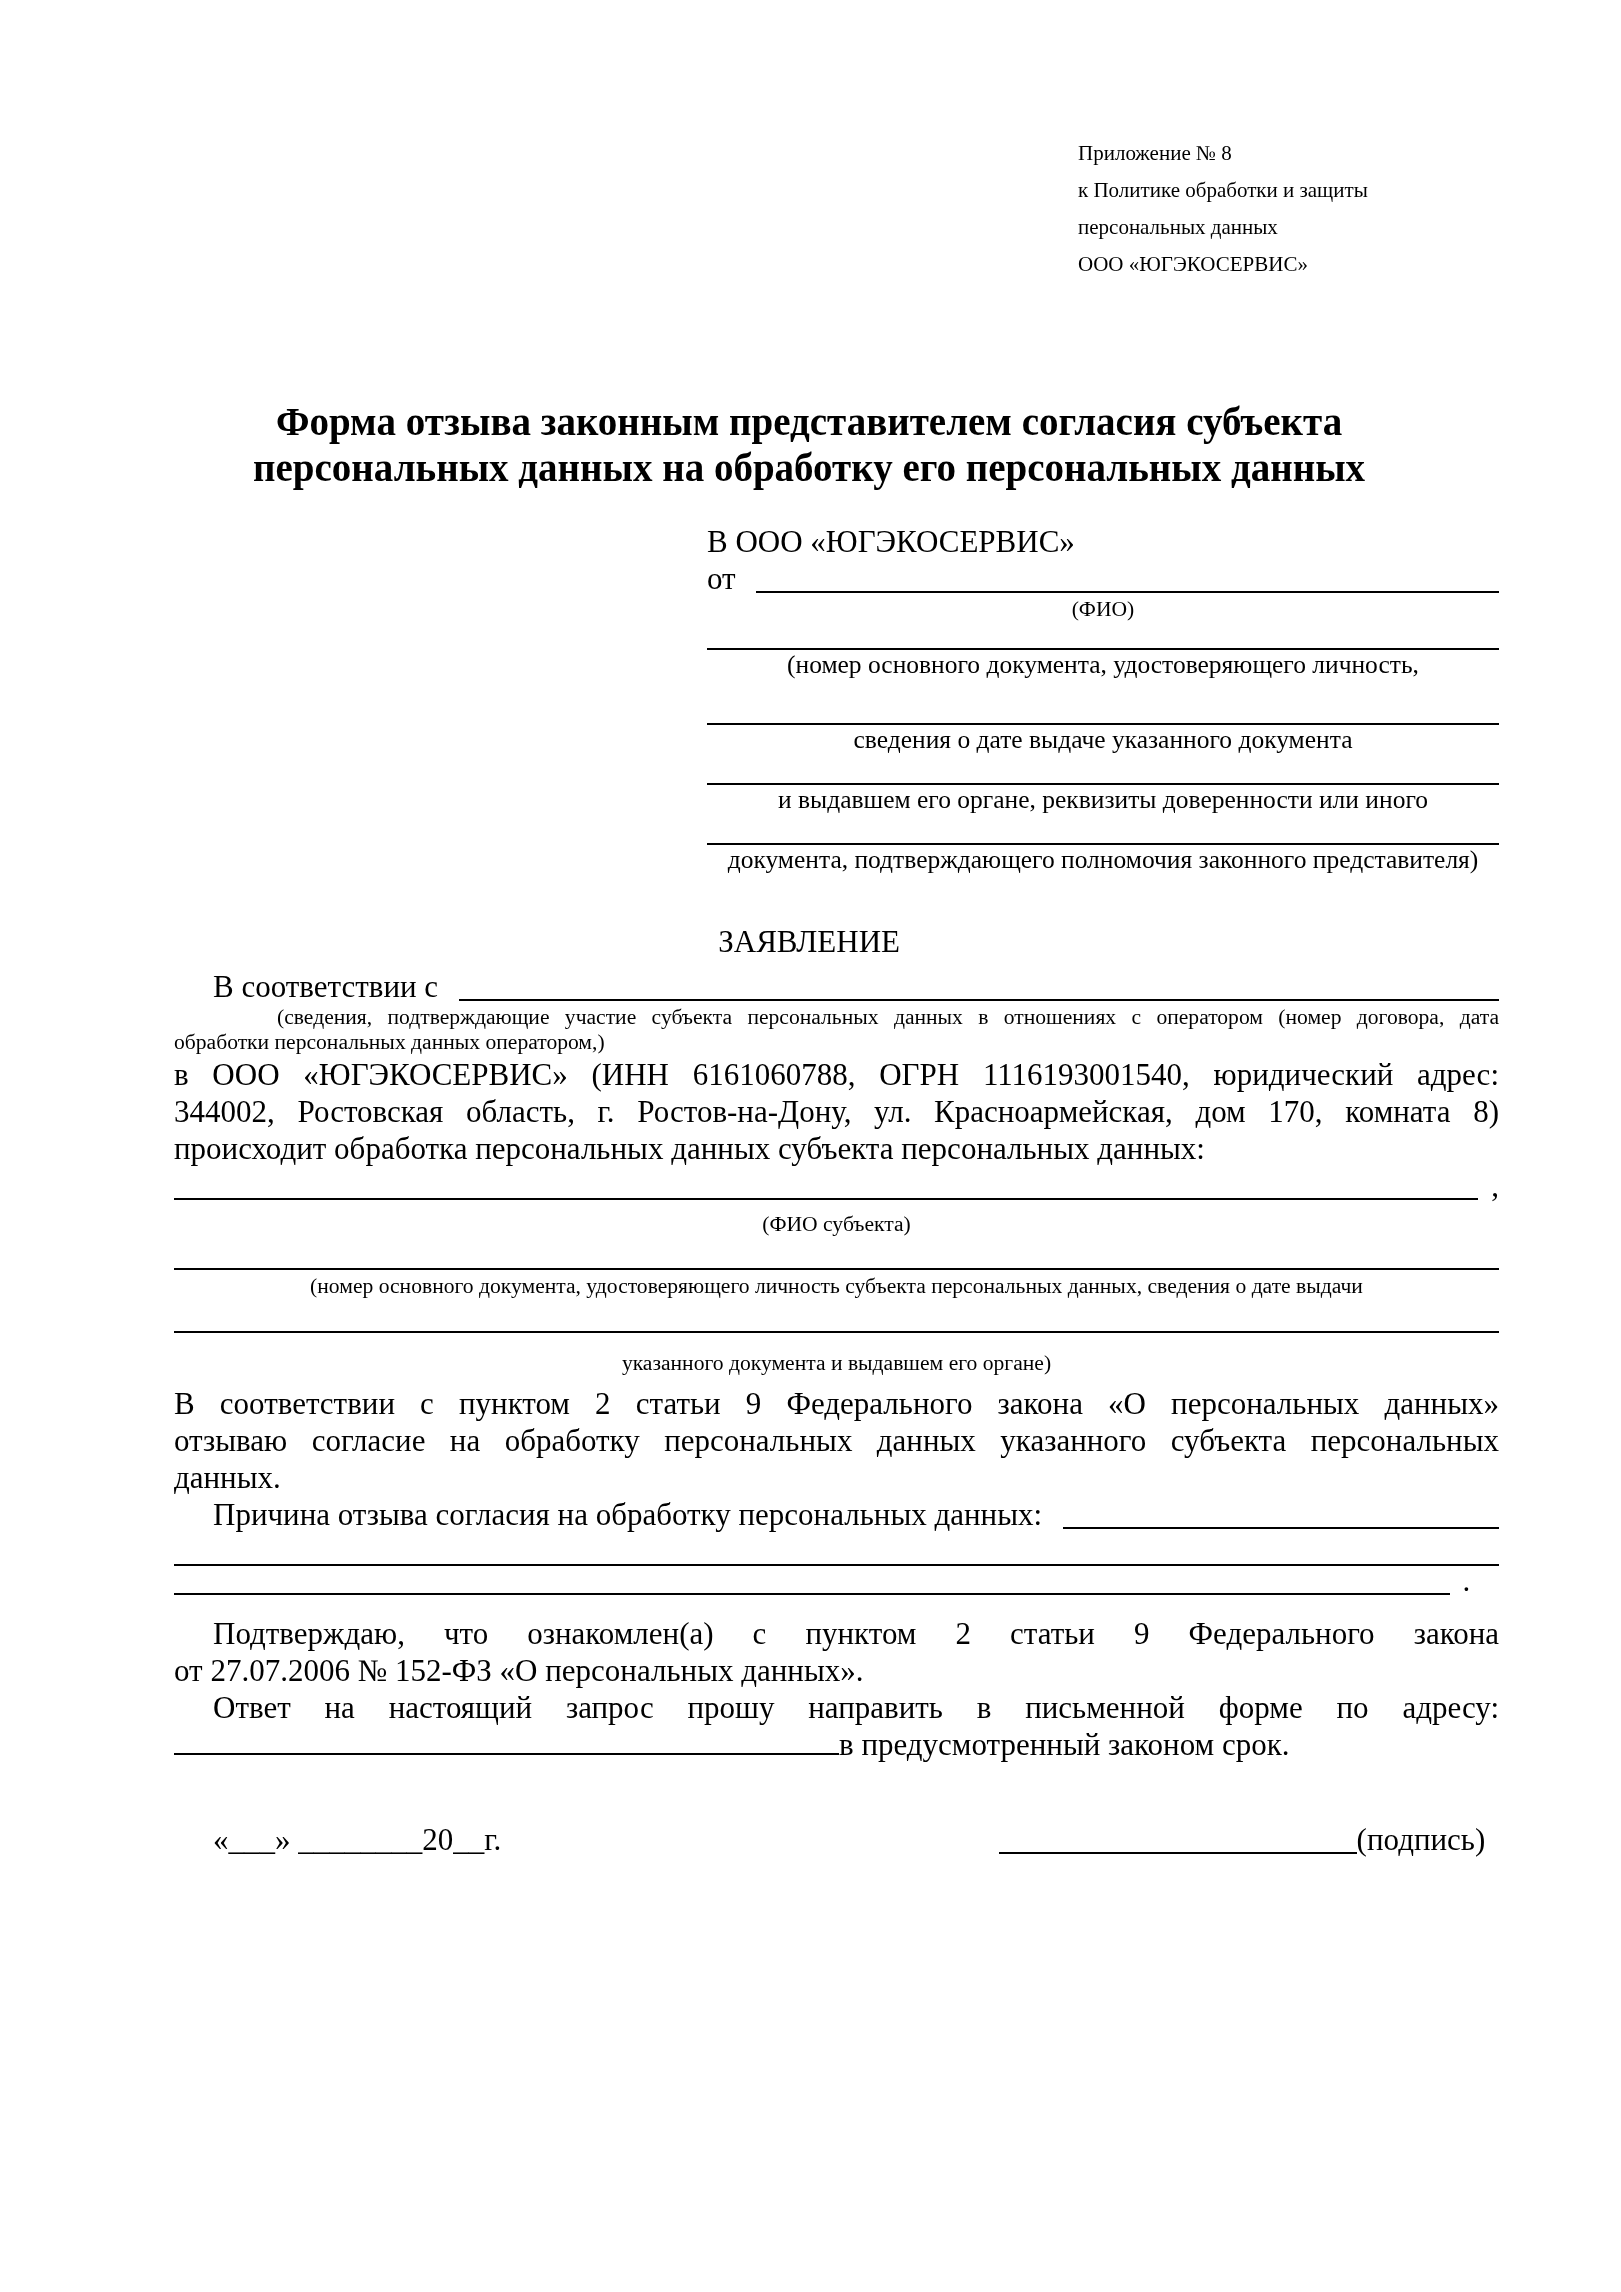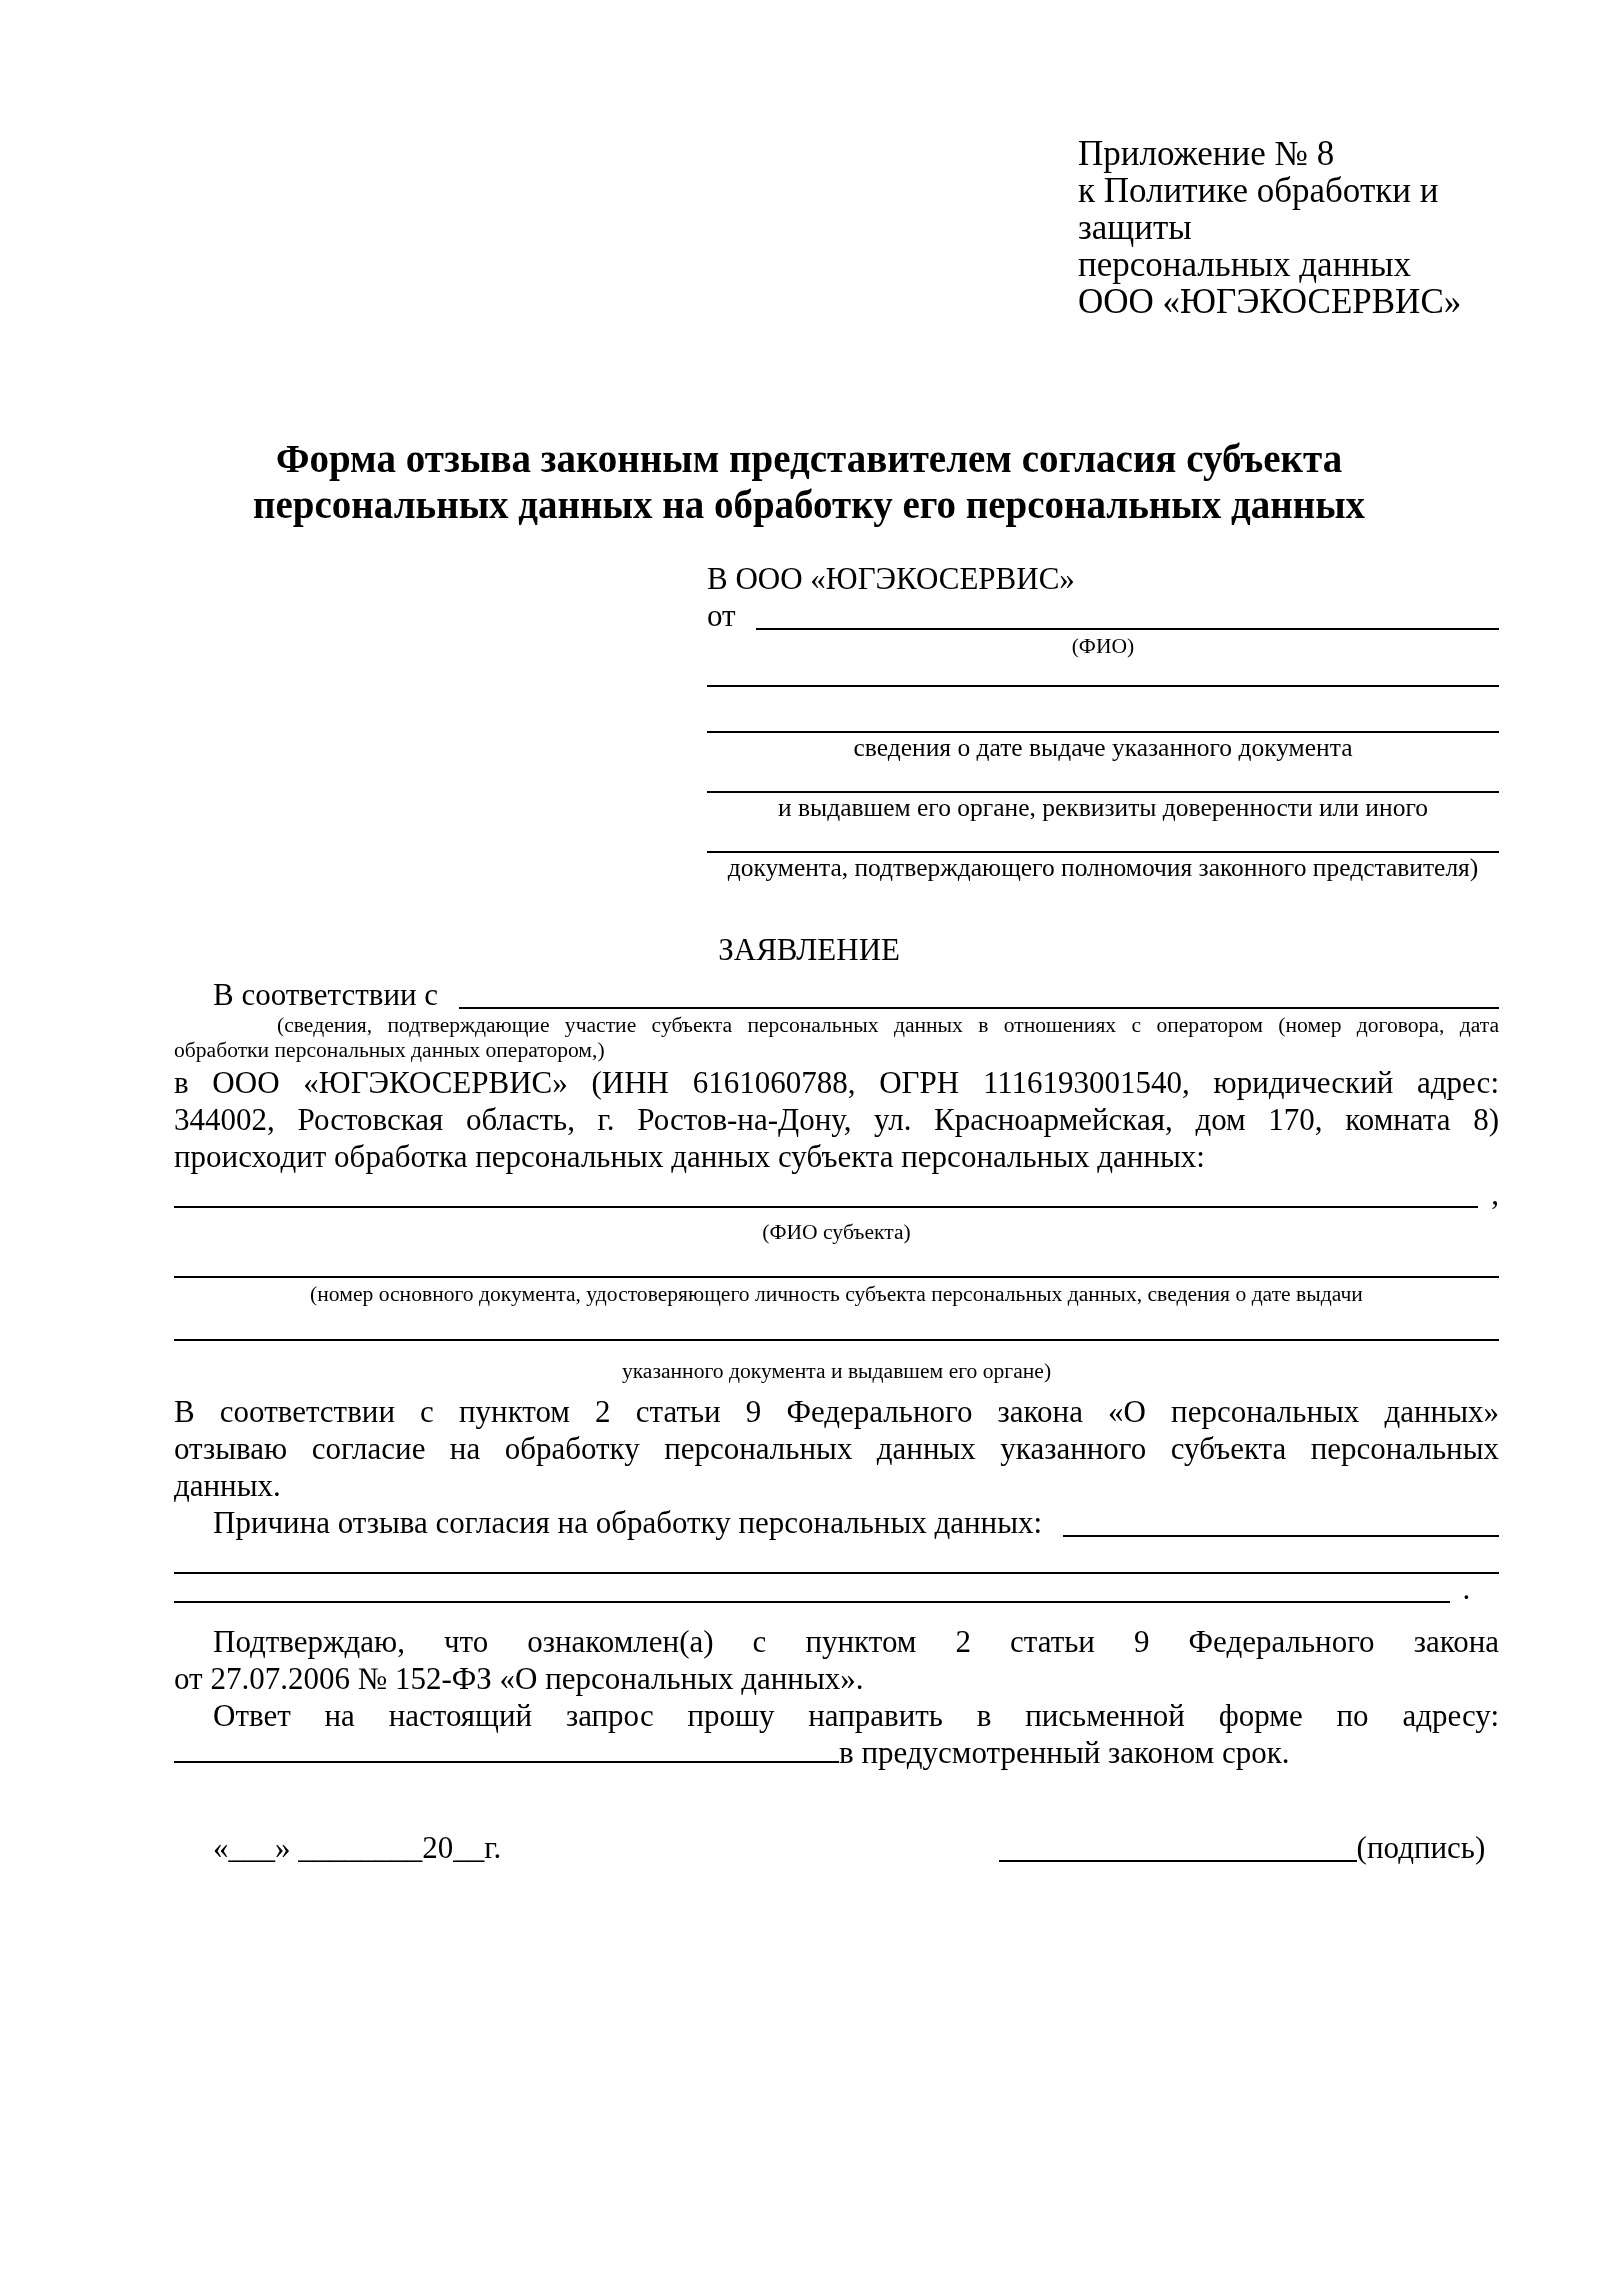--- a/index.html
+++ b/index.html
@@ -10,21 +10,21 @@
     height: 2293px;
     margin: 0 auto;
     background: #ffffff;
     color: #000000;
     font-family: "Liberation Serif", "DejaVu Serif", serif;
     padding: 135px 122px 0 174px;
     overflow: hidden;
   }
 
   
-  .appendix { margin-left: 904px; font-size: 35px; line-height: 37px; }
+  .appendix { margin-left: 904px; font-size: 21px; line-height: 37px; }
 
   
   .doc-title {
     margin-top: 116px;
     text-align: center;
     transform: translateX(-27.4px);
     font-weight: bold;
     font-size: 39px;
     line-height: 46px;
   }
@@ -81,20 +81,21 @@
 
   <div class="addr">
     <div>В ООО «ЮГЭКОСЕРВИС»</div>
     <div class="row">
       <span class="lead">от</span>
       <span class="fill" style="margin-left:7.8px"></span>
     </div>
     <div class="cap-sm">(ФИО)</div>
 
     <div class="hr" style="margin-top:25.5px"></div>
+    <div class="cap">(номер основного документа, удостоверяющего личность,</div>
 
     <div class="hr" style="margin-top:44px"></div>
     <div class="cap">сведения о дате выдаче указанного документа</div>
 
     <div class="hr" style="margin-top:29px"></div>
     <div class="cap">и выдавшем его органе, реквизиты доверенности или иного</div>
 
     <div class="hr" style="margin-top:29px"></div>
     <div class="cap">документа, подтверждающего полномочия законного представителя)</div>
   </div>

